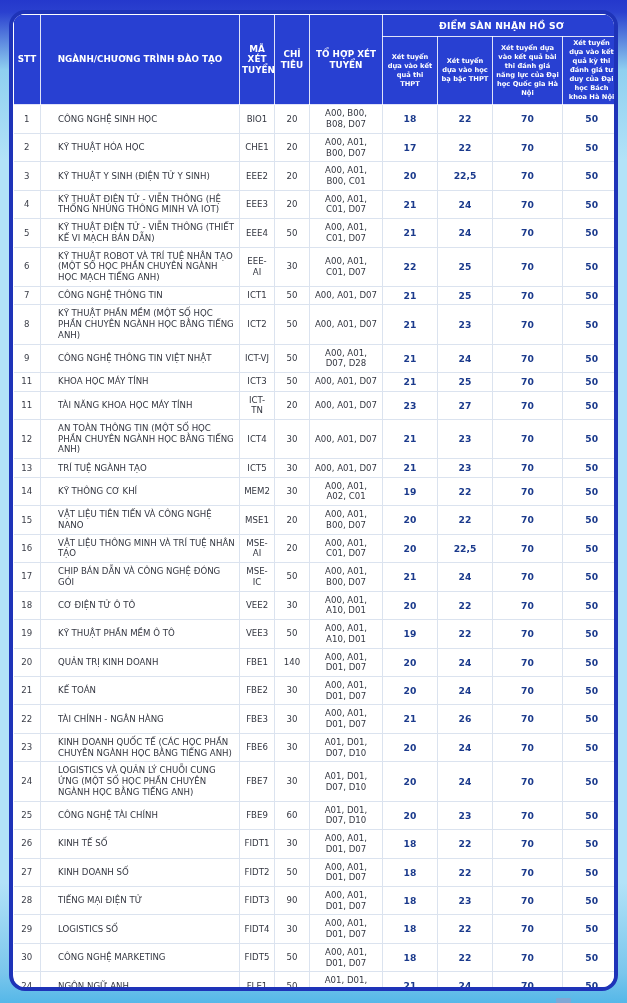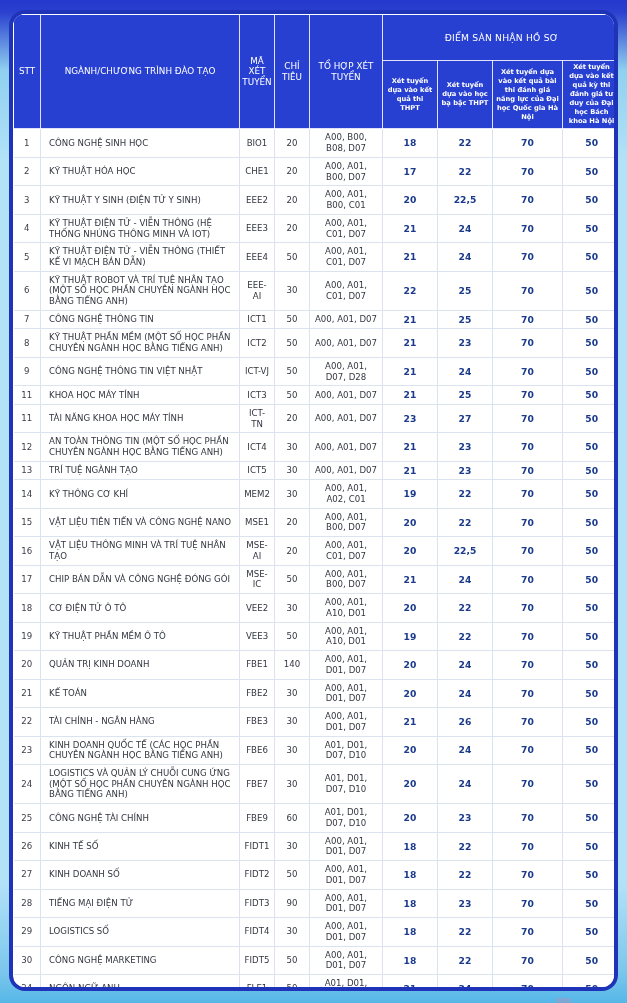--- a/index.html
+++ b/index.html
@@ -20,42 +20,42 @@
     position:absolute;left:9px;top:10px;width:609px;height:981px;
     border:4px solid var(--frame-blue);
     border-radius:16px;
     background:#ffffff;
     overflow:hidden;
   }
   table{width:100%;height:100%;border-collapse:collapse;table-layout:fixed;}
   thead th{
     background:var(--header-blue);
     color:#ffffff;
-    font-weight:normal;
+    font-weight:bold;
     border:1px solid rgba(255,255,255,.85);
     vertical-align:middle;
     text-align:center;
-    padding:17px 2px;
+    padding:2px 2px;
     line-height:1.2;
   }
   th.h-main{font-size:8.8px;}
   th.h-group{font-size:9.2px;height:22px;letter-spacing:.2px;}
   th.h-method{font-size:6.7px;font-weight:bold;height:42px;line-height:1.35;padding:2px 3px;}
   tbody td{
     border:1px solid var(--grid);
     color:var(--body-text);
     font-size:8.6px;
     line-height:1.25;
     padding:3px 4px;
     vertical-align:middle;
     background:#ffffff;
     text-align:center;
     overflow:hidden;
   }
-  tbody td.c-program{text-align:left;padding-left:8px;}
+  tbody td.c-program{text-align:left;padding-left:17px;}
   tbody td.c-score{
     color:var(--score-navy);
     font-weight:bold;
     font-size:9.2px;
   }
   tbody td.c-stt{color:#3a3d47;}
   
   tbody td:first-child{border-left:none;}
   tbody td:last-child{border-right:none;}
   tbody tr:last-child td{border-bottom:none;}
@@ -147,21 +147,21 @@
           <td class="c-code">EEE4</td>
           <td class="c-quota">50</td>
           <td class="c-combo">A00, A01, C01, D07</td>
           <td class="c-score">21</td>
           <td class="c-score">24</td>
           <td class="c-score">70</td>
           <td class="c-score">50</td>
         </tr>
         <tr>
           <td class="c-stt">6</td>
-          <td class="c-program">KỸ THUẬT ROBOT VÀ TRÍ TUỆ NHÂN TẠO (MỘT SỐ HỌC PHẦN CHUYÊN NGÀNH HỌC BẰNG TIẾNG ANH)</td>
+          <td class="c-program">KỸ THUẬT ROBOT VÀ TRÍ TUỆ NHÂN TẠO (MỘT SỐ HỌC PHẦN CHUYÊN NGÀNH HỌC MẠCH TIẾNG ANH)</td>
           <td class="c-code">EEE-AI</td>
           <td class="c-quota">30</td>
           <td class="c-combo">A00, A01, C01, D07</td>
           <td class="c-score">22</td>
           <td class="c-score">25</td>
           <td class="c-score">70</td>
           <td class="c-score">50</td>
         </tr>
         <tr>
           <td class="c-stt">7</td>

